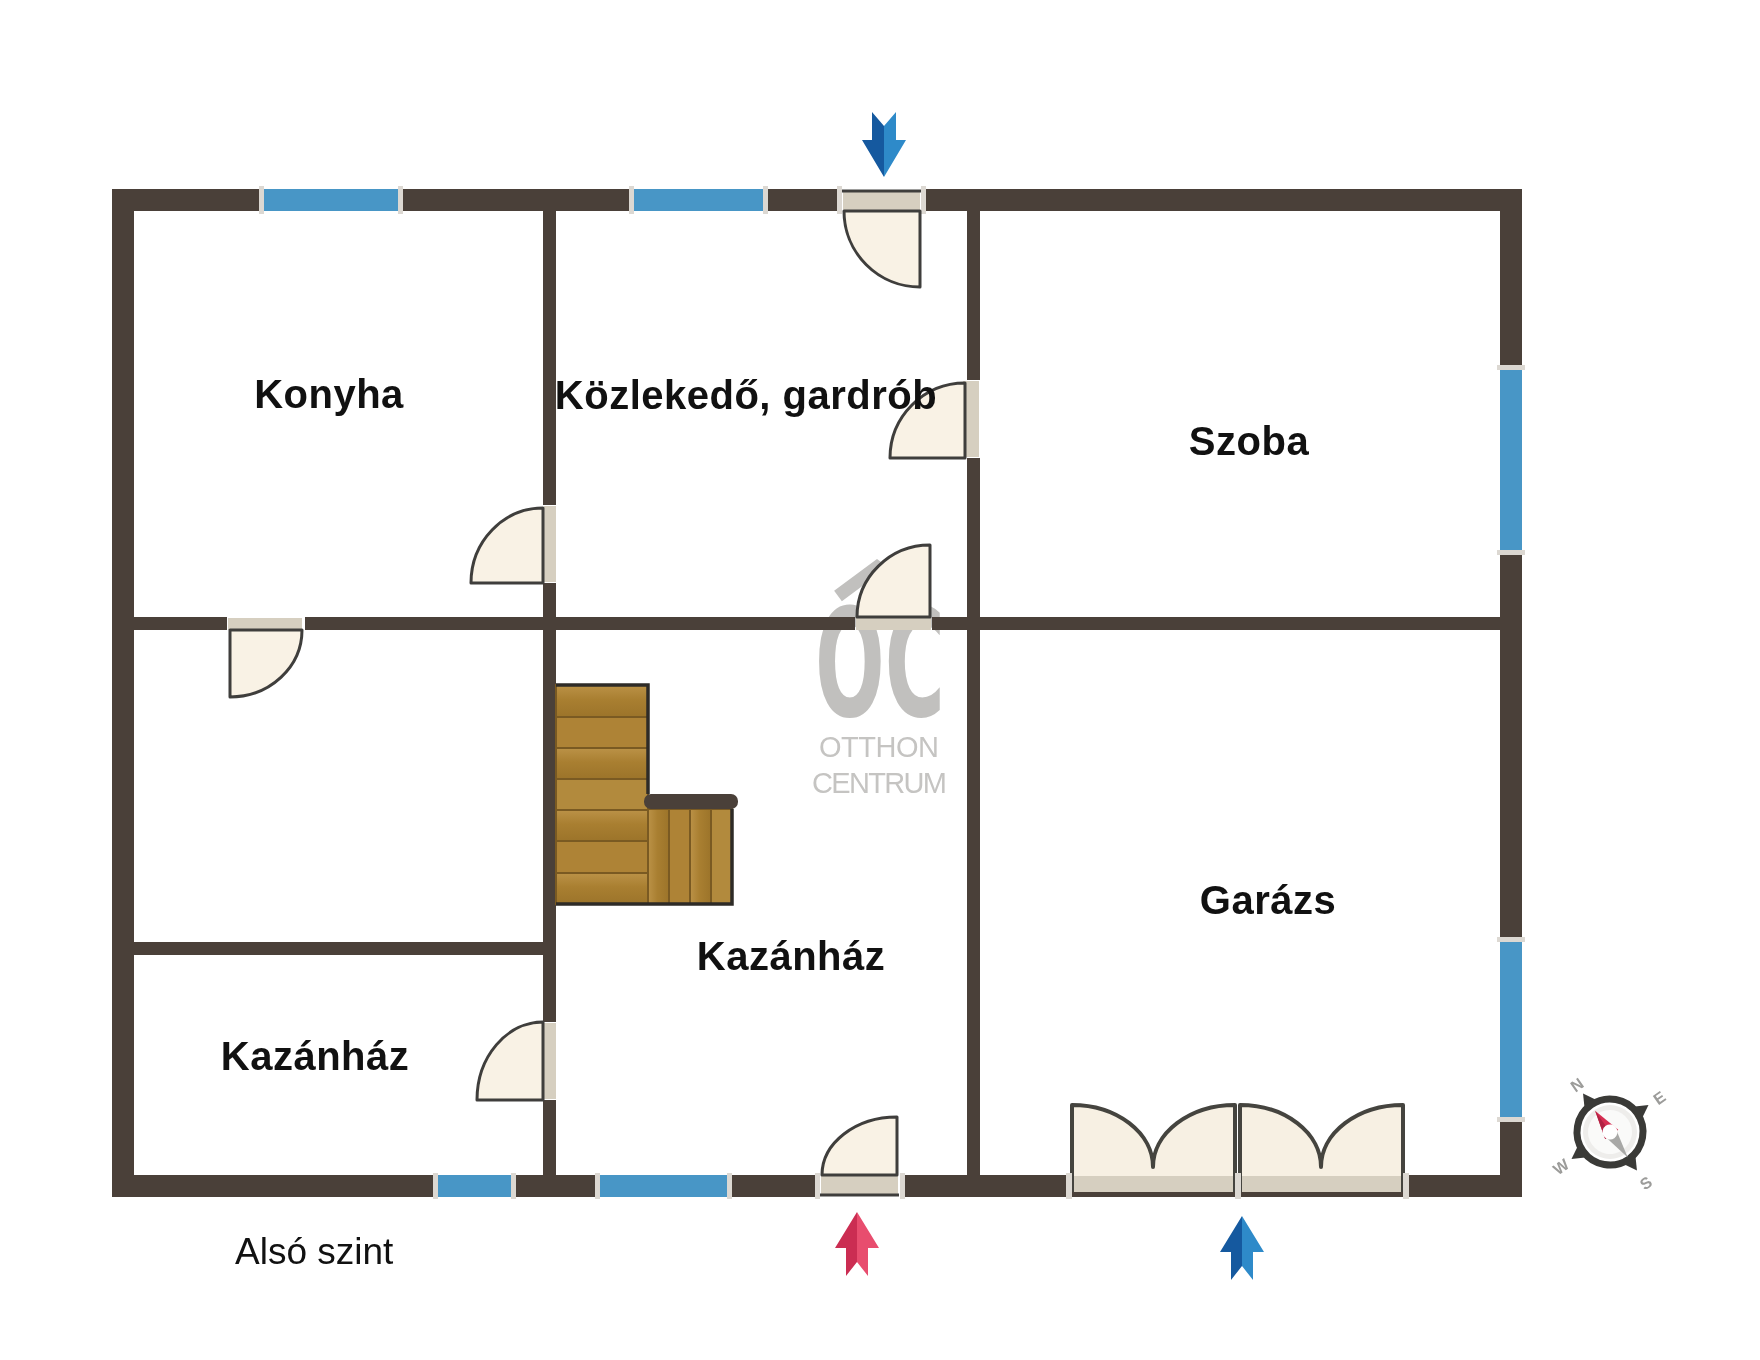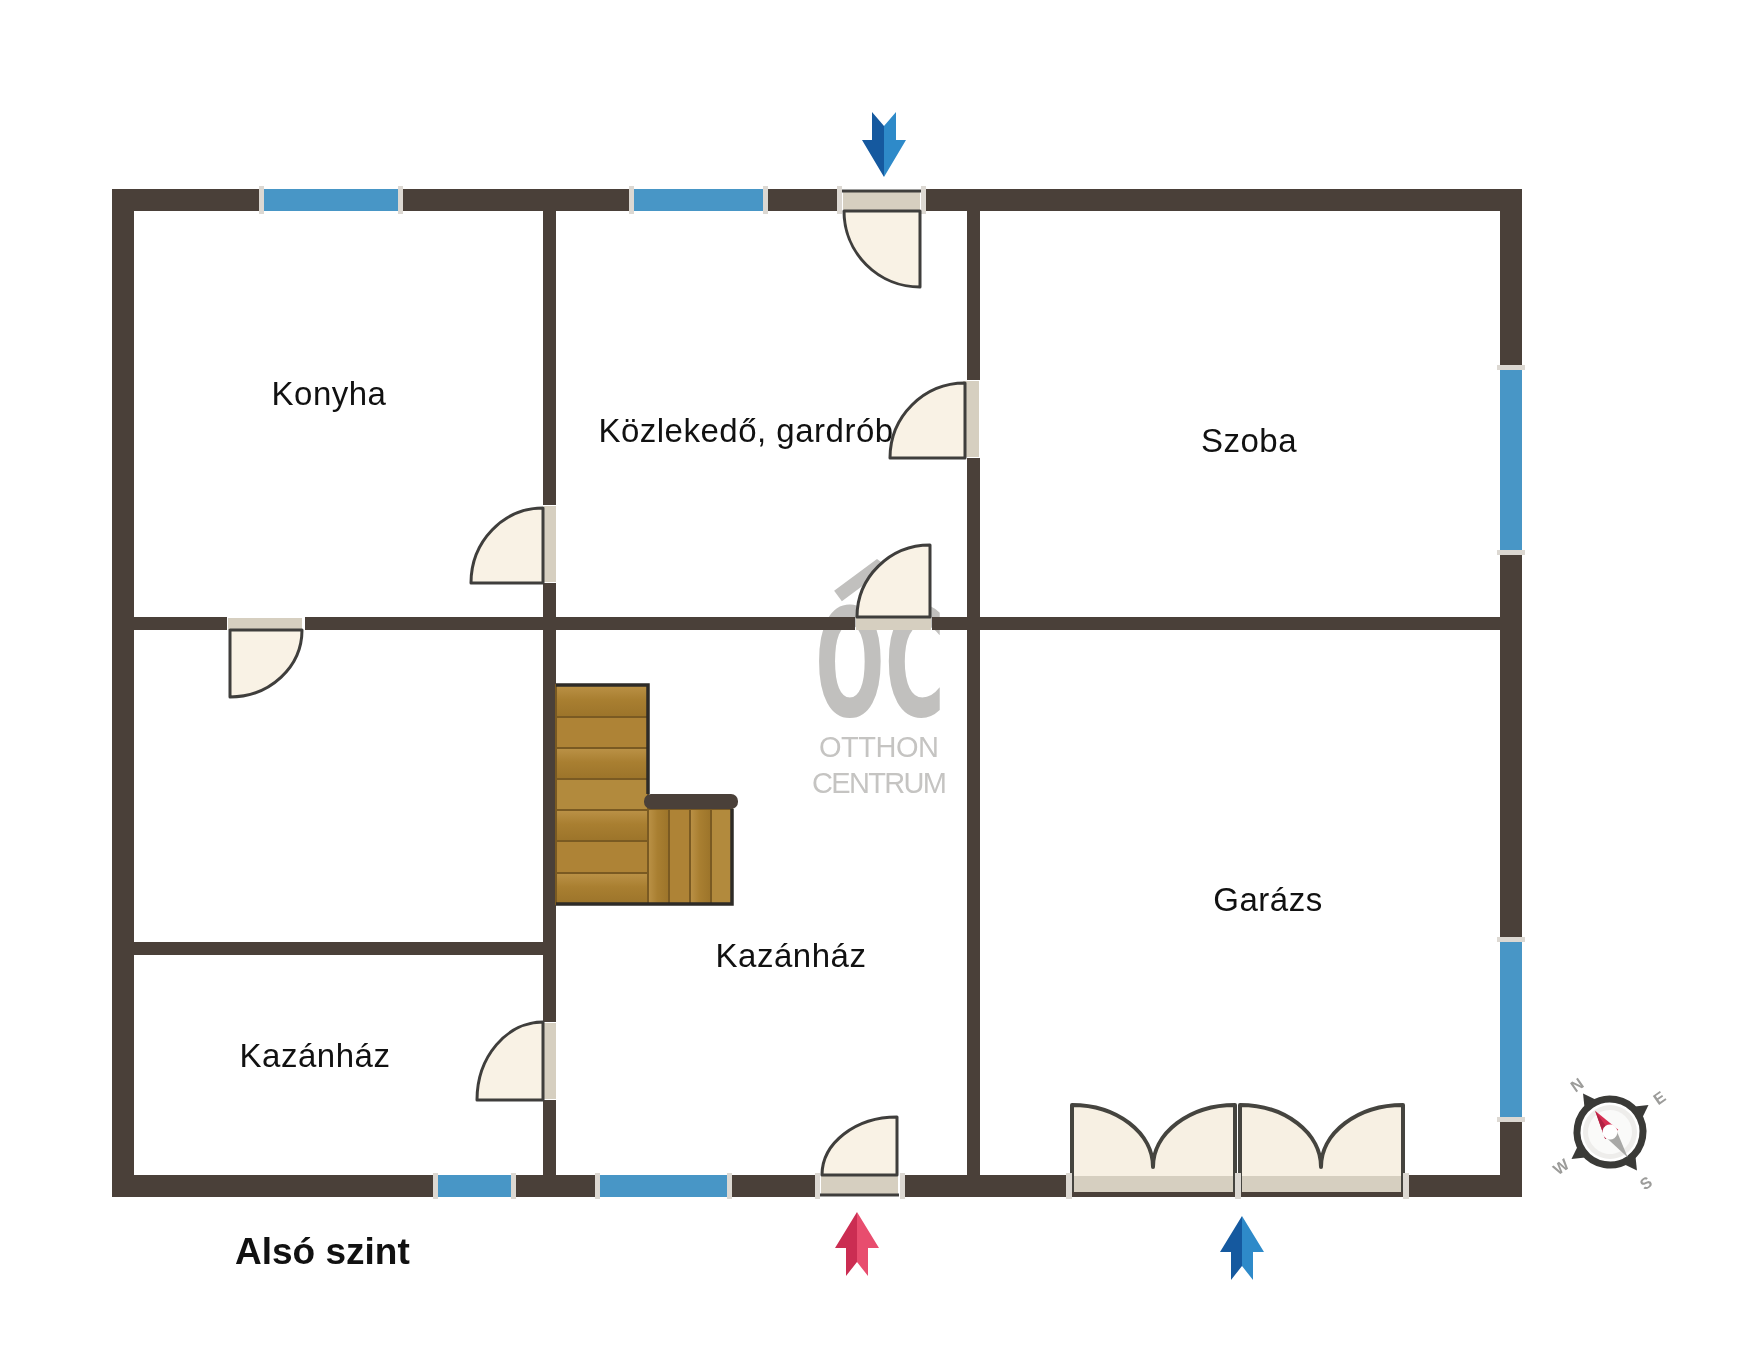--- a/index.html
+++ b/index.html
@@ -3,26 +3,26 @@
 <meta charset="utf-8">
 <style>
   html,body{margin:0;padding:0;background:#ffffff;}
   .stage{
     position:relative;width:1760px;height:1360px;background:#ffffff;overflow:hidden;
     font-family:"Liberation Sans", sans-serif;
   }
   .plan-svg{position:absolute;left:0;top:0;}
   .room-label{
     position:absolute;transform:translate(-50%,-50%);
-    font-weight:normal;font-size:33px;color:#111111;white-space:nowrap;
+    font-weight:bold;font-size:40px;color:#111111;white-space:nowrap;
     letter-spacing:0.5px;
   }
   .floor-label{
     position:absolute;transform:translate(0,-50%);
-    font-weight:bold;font-size:37px;color:#111111;white-space:nowrap;
+    font-weight:normal;font-size:37px;color:#111111;white-space:nowrap;
   }
 </style>
 </head>
 <body>
 
 <div class="stage">
 
   <svg class="plan-svg" width="1760" height="1360" viewBox="0 0 1760 1360">
 
     <defs>
@@ -206,20 +206,20 @@
       <g font-family="Liberation Sans, sans-serif" font-size="16" font-weight="bold" fill="#9c9c9a" text-anchor="middle">
         <text x="0" y="-52">N</text>
         <text x="60" y="6">E</text>
         <text x="0" y="68">S</text>
         <text x="-60" y="6">W</text>
       </g>
     </g>
   </svg>
 
   <div class="room-label" style="left:329px;top:394px;">Konyha</div>
-  <div class="room-label" style="left:746px;top:395px;margin-top:36px;">Közlekedő, gardrób</div>
+  <div class="room-label" style="left:746px;top:395px;">Közlekedő, gardrób</div>
   <div class="room-label" style="left:1249px;top:394px;margin-top:47px;">Szoba</div>
   <div class="room-label" style="left:791px;top:956px;">Kazánház</div>
   <div class="room-label" style="left:315px;top:1056px;">Kazánház</div>
   <div class="room-label" style="left:1268px;top:900px;">Garázs</div>
 
   <div class="floor-label" style="left:235px;top:1252px;">Alsó szint</div>
 </div>
 
 </body></html>

